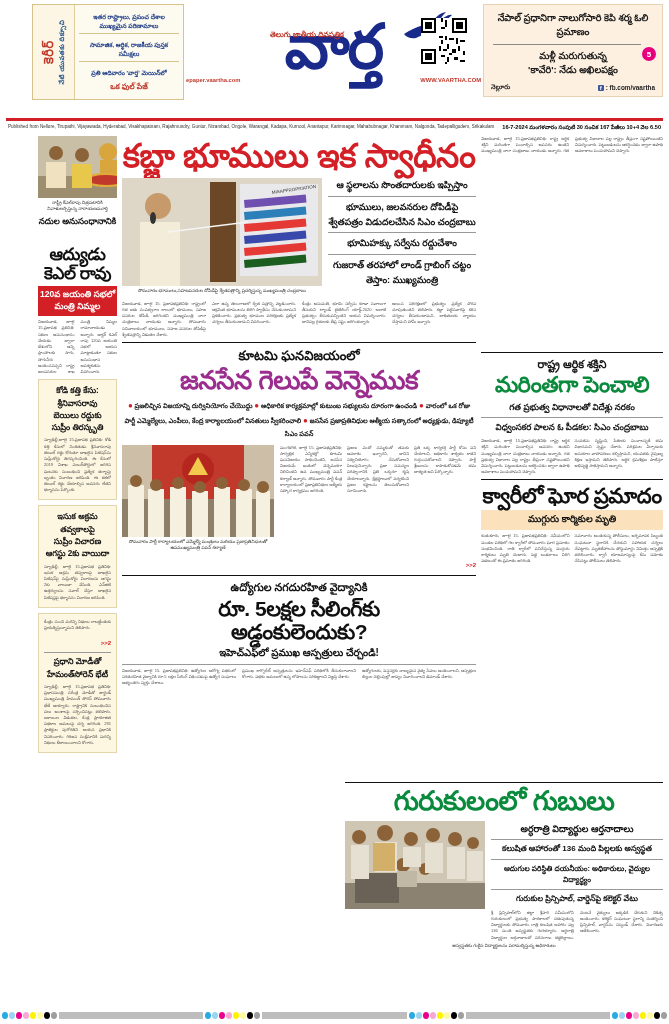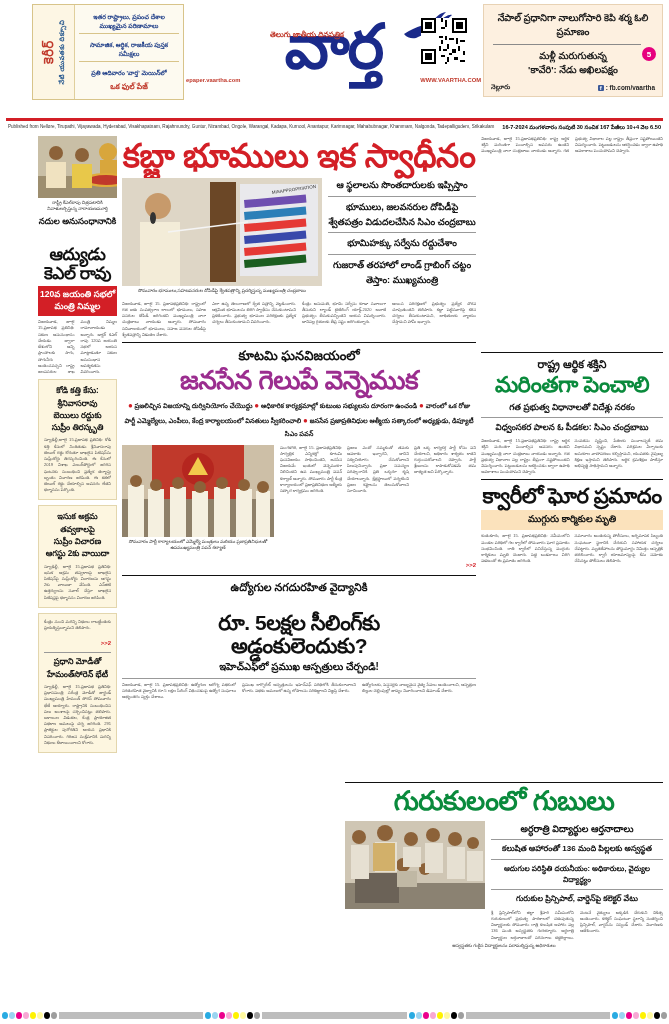--- a/index.html
+++ b/index.html
@@ -338,21 +338,21 @@
           <div class="blurtext" style="flex:1">మంగళగిరి, జూలై 15. ప్రజాపథప్రతినిధి: సార్వత్రిక ఎన్నికల్లో కూటమి ఘనవిజయం సాధించిందని, జనసేన విజయమే ఇందులో వెన్నెముకగా నిలిచిందని ఉప ముఖ్యమంత్రి పవన్ కల్యాణ్ అన్నారు. సోమవారం పార్టీ కేంద్ర కార్యాలయంలో ప్రజాప్రతినిధుల ఆత్మీయ సత్కార కార్యక్రమం జరిగింది.</div>
           <div class="blurtext" style="flex:1">ప్రజలు ఎంతో నమ్మకంతో తమకు అవకాశం ఇచ్చారని, దానిని సద్వినియోగం చేసుకోవాలని పిలుపునిచ్చారు. ప్రజా సమస్యల పరిష్కారానికి ప్రతి ఒక్కరూ కృషి చేయాలన్నారు. క్షేత్రస్థాయిలో పర్యటించి ప్రజల కష్టాలను తెలుసుకోవాలని సూచించారు.</div>
           <div class="blurtext" style="flex:1">ప్రతి ఒక్క కార్యకర్త పార్టీ కోసం పని చేయాలని, అధికారం శాశ్వతం కాదని గుర్తుంచుకోవాలని చెప్పారు. పార్టీ శ్రేణులను కాపాడుకోవడమే తమ బాధ్యత అని పేర్కొన్నారు.</div>
         </div>
       </div>
       <div style="text-align:right"><span class="arrow">&gt;&gt;2</span></div>
 
       <div class="hr-blk"></div>
 
       <div class="kicker" style="font-size:11px">ఉద్యోగుల నగదురహిత వైద్యానికి</div>
-      <div class="mega" style="font-size:21px;margin-top:15px">రూ. 5లక్షల సీలింగ్‌కు</div>
+      <div class="mega" style="font-size:21px;margin-top:1px">రూ. 5లక్షల సీలింగ్‌కు</div>
       <div class="mega" style="font-size:21px">అడ్డంకులెందుకు?</div>
       <div class="subhead" style="font-size:10px;margin-top:2px">ఇహెచ్‌ఎఫ్‌లో ప్రముఖ ఆస్పత్రులు చేర్చండి!</div>
       <div class="hr-thin"></div>
       <div style="display:flex;gap:6px">
         <div class="blurtext" style="flex:1">విజయవాడ, జూలై 15. ప్రజాపథప్రతినిధి: ఉద్యోగుల ఆరోగ్య పథకంలో నగదురహిత వైద్యానికి రూ.5 లక్షల సీలింగ్ విధించడంపై ఉద్యోగ సంఘాలు అభ్యంతరం వ్యక్తం చేశాయి.</div>
         <div class="blurtext" style="flex:1">ప్రముఖ కార్పొరేట్ ఆస్పత్రులను ఇహెచ్‌ఎఫ్ పరిధిలోకి తీసుకురావాలని కోరారు. పథకం అమలులో ఉన్న లోపాలను సరిదిద్దాలని విజ్ఞప్తి చేశారు.</div>
         <div class="blurtext" style="flex:1">ఉద్యోగులకు, పెన్షనర్లకు నాణ్యమైన వైద్య సేవలు అందించాలని, ఆస్పత్రుల బిల్లుల చెల్లింపుల్లో జాప్యం నివారించాలని డిమాండ్ చేశారు.</div>
       </div>
     </div>
 

